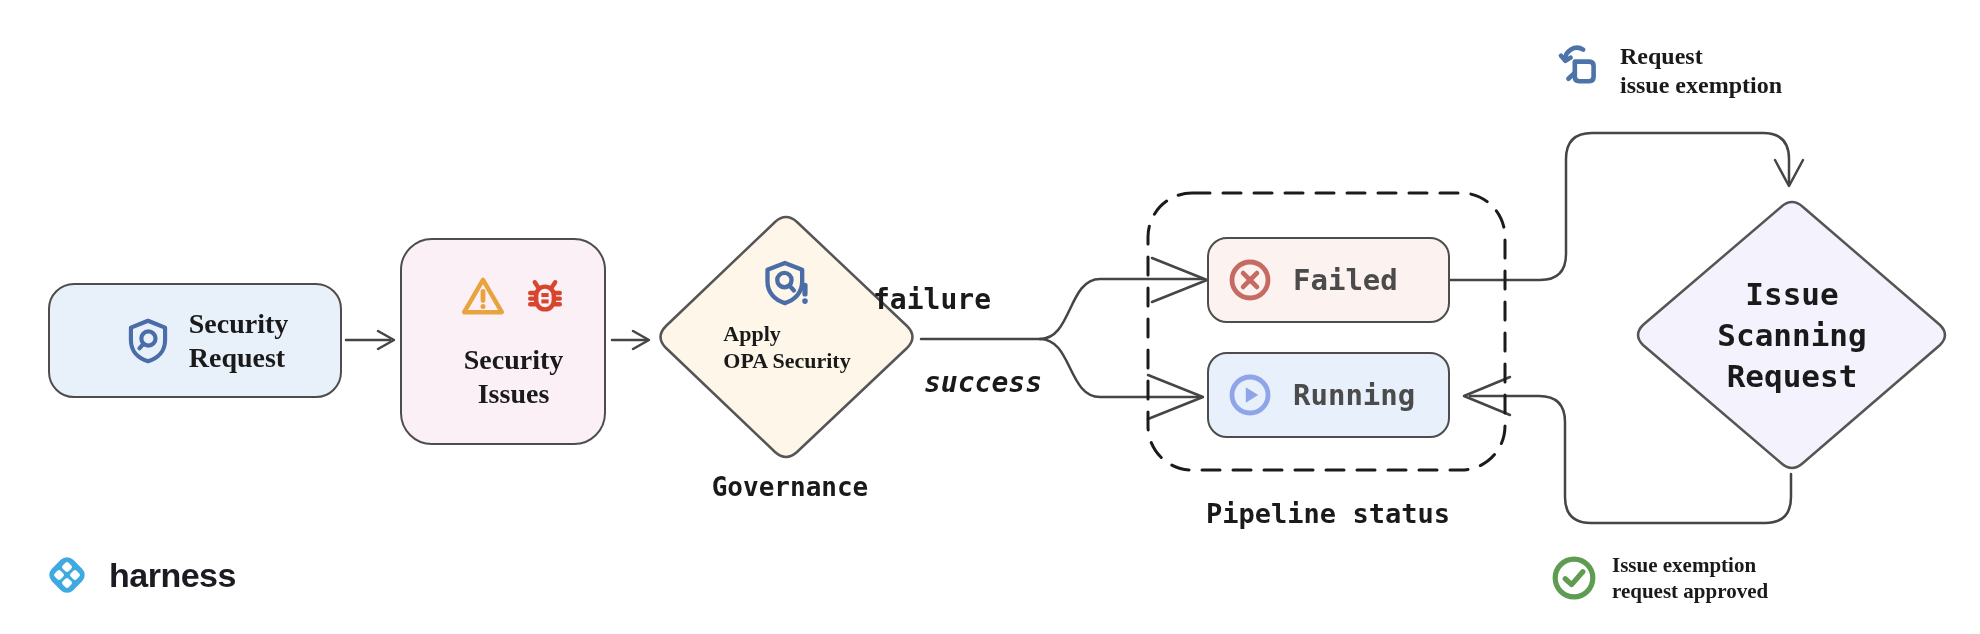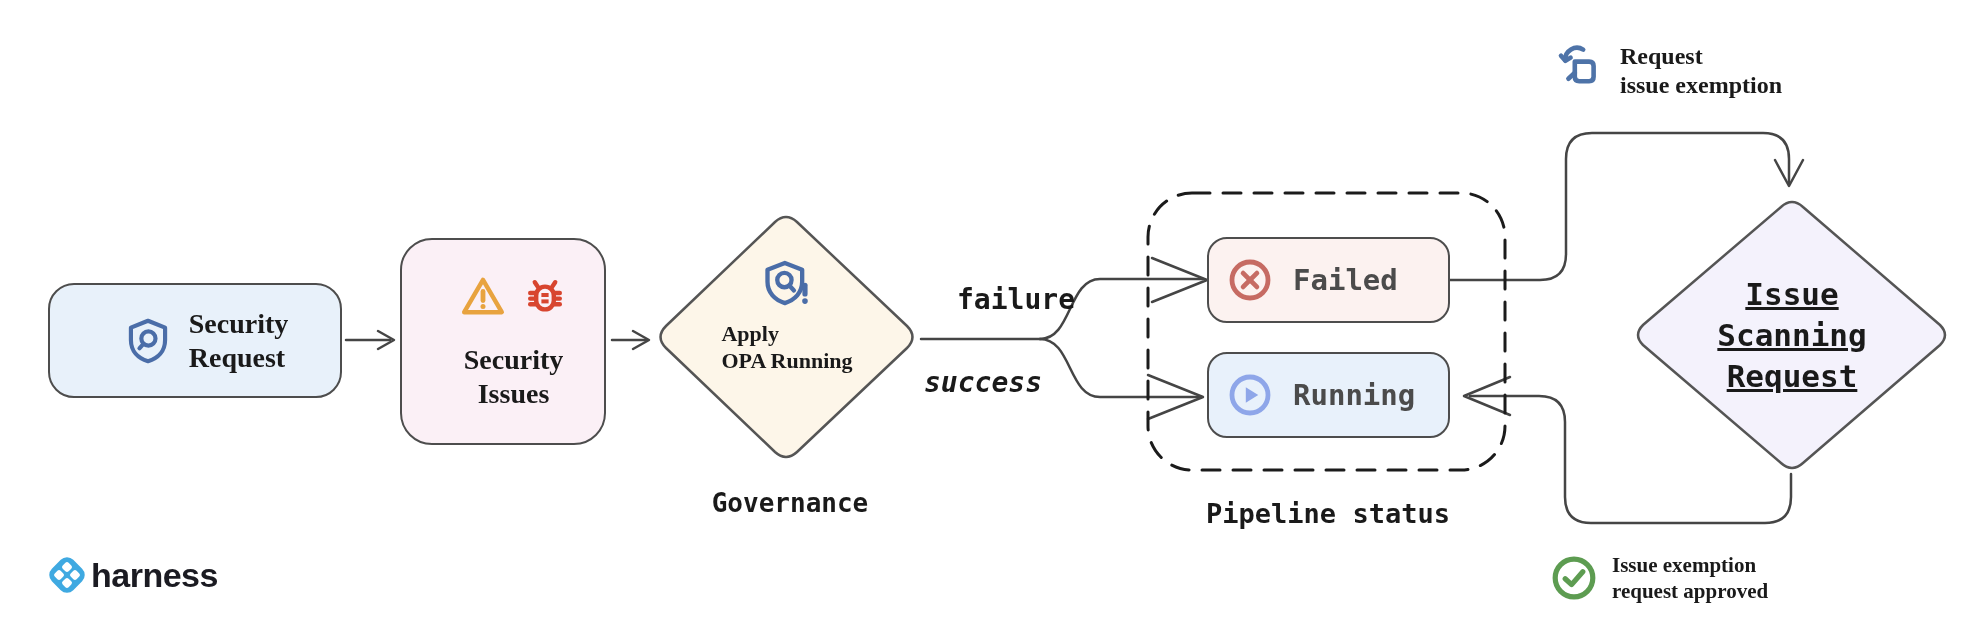--- a/index.html
+++ b/index.html
@@ -15,33 +15,33 @@
   .issues .iconrow{display:flex;gap:14px;align-items:center;}
   .statusbox{width:243px;height:86px;border-radius:20px;padding-left:18px;gap:20px;}
   .failed{left:1207px;top:237px;background:#fcf2f0;}
   .running{left:1207px;top:352px;background:#e8f1fb;}
   .statusbox .lbl{font-size:29px;font-weight:bold;color:#4b4b4b;}
   .stack{display:flex;flex-direction:column;font-family:Liberation Serif, serif;}
   .t28{font-size:28px;font-weight:bold;line-height:34px;}
   .diamond-content{position:absolute;z-index:2;display:flex;flex-direction:column;align-items:center;justify-content:center;box-sizing:border-box;}
   .opa-content{left:656px;top:212px;width:262px;height:250px;padding-bottom:42px;gap:10px;}
   .opa-content .line{font-size:22px;font-weight:bold;line-height:27px;}
-  .exemption-content{left:1633px;top:197px;width:318px;height:276px;text-decoration:underline;}
+  .exemption-content{left:1633px;top:197px;width:318px;height:276px;}
   .exemption-content .line{font-size:31px;font-weight:bold;line-height:41px;}
   .freelabel{position:absolute;z-index:2;text-align:center;}
-  .gov{left:640px;top:488px;width:300px;font-size:26px;font-weight:bold;}
-  .failure{left:936px;top:283px;width:160px;}
+  .gov{left:640px;top:472px;width:300px;font-size:26px;font-weight:bold;}
+  .failure{left:852px;top:283px;width:160px;}
   .success{left:903px;top:366px;width:160px;font-style:italic;}
   .pipeline{left:1178px;top:498px;width:300px;font-size:27px;font-weight:bold;}
   .sidenote{position:absolute;z-index:2;display:flex;align-items:flex-start;gap:18px;}
   .request-note{left:1554px;top:40px;}
   .request-note .txt{font-size:24px;font-weight:bold;line-height:29px;padding-top:2px;}
   .approved-note{left:1550px;top:552px;align-items:center;gap:14px;}
   .approved-note .txt{font-size:21px;font-weight:bold;line-height:26px;}
-  .brand{position:absolute;left:43px;top:551px;z-index:2;display:flex;align-items:center;gap:0;}
+  .brand{position:absolute;left:43px;top:551px;z-index:2;display:flex;align-items:center;gap:18px;}
   .wordmark{font-family:"Liberation Sans","DejaVu Sans",sans-serif;font-weight:bold;font-size:34px;color:#1b1b22;letter-spacing:-0.5px;}
   .ic{flex:0 0 auto;display:block;}
 </style>
 </head>
 <body>
 
 <div class="canvas">
 
   <svg class="wires" width="1980" height="634" viewBox="0 0 1980 634">
     <g stroke="#454545" stroke-width="2.5" fill="none" stroke-linecap="round" stroke-linejoin="round">
@@ -136,21 +136,21 @@
       <g stroke="#4a6da8" stroke-width="2" fill="none" stroke-linecap="round" stroke-linejoin="round">
         <path d="M11 2.3 L19 5.4 V11 C19 16 15.6 19.4 11 20.8 C6.4 19.4 3 16 3 11 V5.4 Z"></path>
         <circle cx="10.8" cy="10.2" r="3.3"></circle>
         <path d="M13.2 12.8 L15.2 15"></path>
         <path d="M20.3 12.6 V16.6" stroke-width="2.4"></path>
       </g>
       <circle cx="20.3" cy="19.9" r="1.3" fill="#4a6da8"></circle>
     </svg>
     <div class="stack" style="">
       <span class="line">Apply</span>
-      <span class="line">OPA Running</span>
+      <span class="line">OPA Security</span>
     </div>
   </div>
 
   <div class="freelabel gov">Governance</div>
 
   <div class="freelabel failure t28">failure</div>
   <div class="freelabel success t28">success</div>
 
   <div class="node nodebox statusbox failed">
     <svg class="ic" width="46" height="46" viewBox="0 0 24 24">

